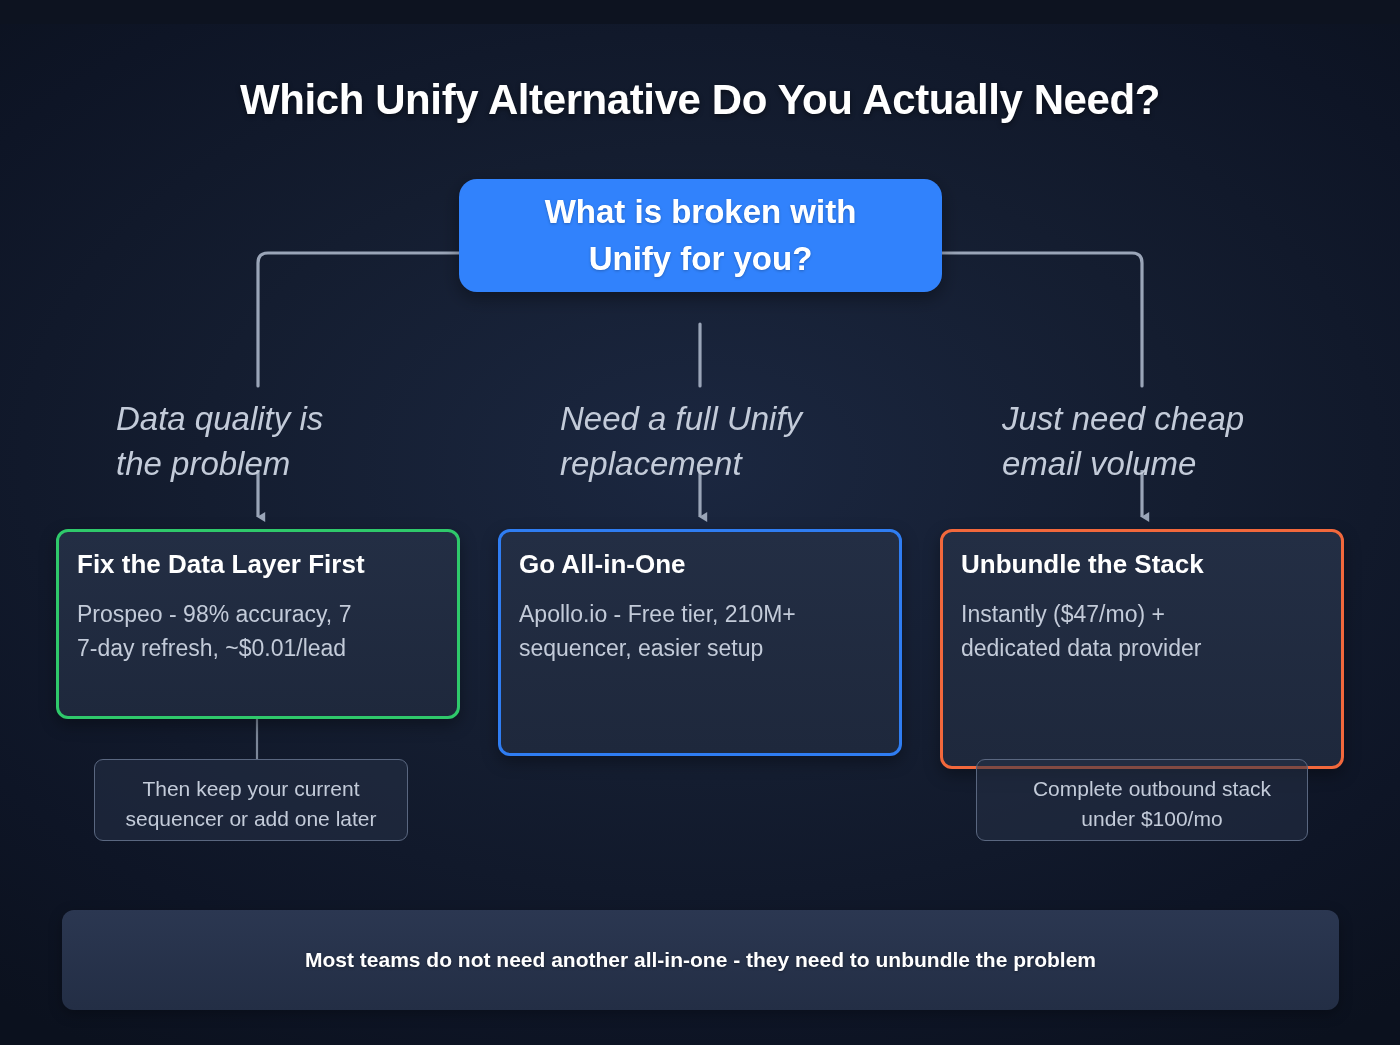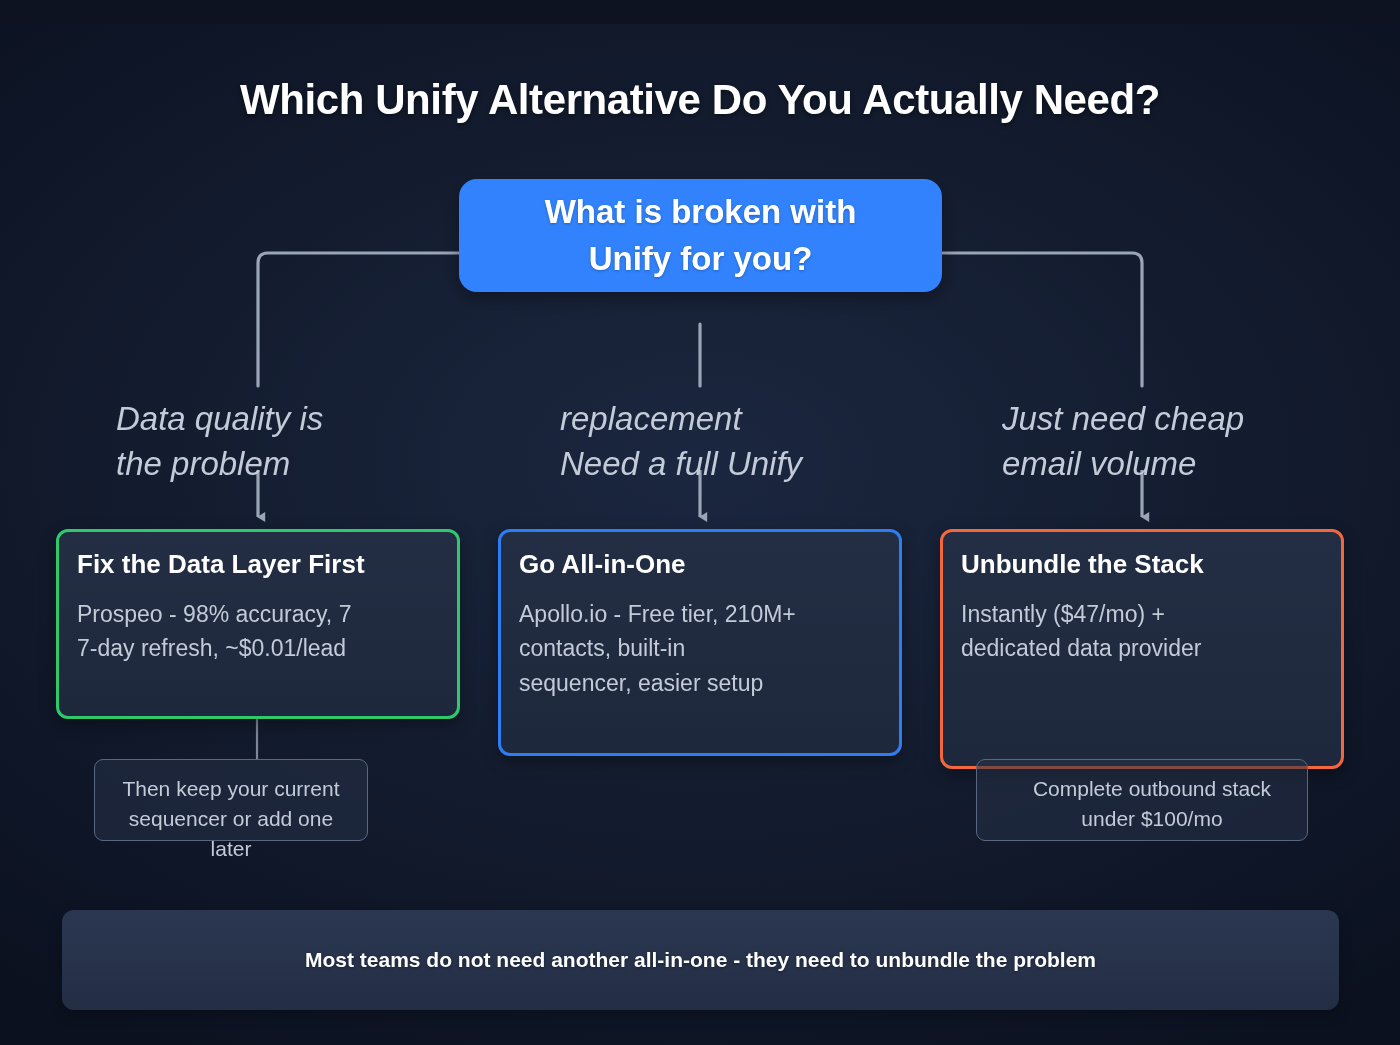--- a/index.html
+++ b/index.html
@@ -132,21 +132,21 @@
     box-sizing: border-box;
     border: 1px solid #5a6780;
     border-radius: 9px;
     background: rgba(38, 49, 71, 0.55);
     padding: 14px 16px;
     text-align: center;
     color: #c3cbd9;
     font-size: 21px;
     line-height: 1.42;
   }
-  #sub-note-0 { left: 94px;  top: 735px; width: 274px; height: 82px; }
+  #sub-note-0 { left: 94px;  top: 735px; width: 314px; height: 82px; }
   #sub-note-1 { left: 976px; top: 735px; width: 332px; height: 82px; padding-left: 36px; }
 
   
   #bottom-banner {
     position: absolute;
     left: 62px;
     top: 886px;
     width: 1277px;
     height: 100px;
     box-sizing: border-box;
@@ -198,41 +198,40 @@
       <div>What is broken with</div>
       <div>Unify for you?</div>
     </div>
   </div>
 
   <div class="branch-label" id="branch-label-0">
     <div>Data quality is</div>
     <div>the problem</div>
   </div>
   <div class="branch-label" id="branch-label-1">
+    <div>Need a full Unify</div>
     <div>replacement</div>
-    <div>Need a full Unify</div>
   </div>
   <div class="branch-label" id="branch-label-2">
     <div>Just need cheap</div>
     <div>email volume</div>
   </div>
 
   <div class="option-card" id="option-card-0" style="border-color: rgb(47, 201, 107);">
     <div class="card-title">Fix the Data Layer First</div>
     <div class="card-desc">
       <div>Prospeo - 98% accuracy, 7</div>
       <div>7-day refresh, ~$0.01/lead</div>
     </div>
   </div>
 
   <div class="option-card" id="option-card-1" style="border-color: rgb(47, 125, 242);">
     <div class="card-title">Go All-in-One</div>
     <div class="card-desc">
       <div>Apollo.io - Free tier, 210M+</div>
-      <div>contacts, built-in</div>
       <div>sequencer, easier setup</div>
     </div>
   </div>
 
   <div class="option-card" id="option-card-2" style="border-color: rgb(242, 104, 60);">
     <div class="card-title">Unbundle the Stack</div>
     <div class="card-desc">
       <div>Instantly ($47/mo) +</div>
       <div>dedicated data provider</div>
     </div>

